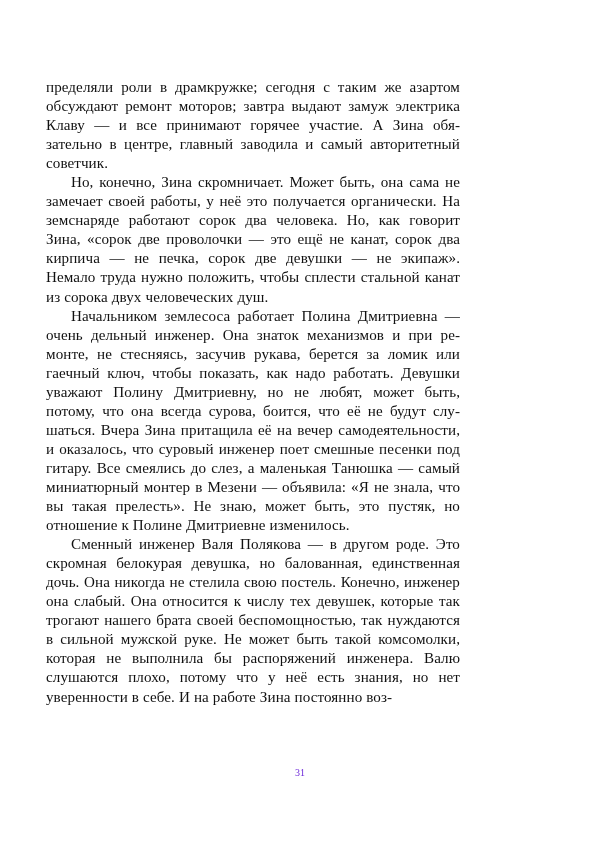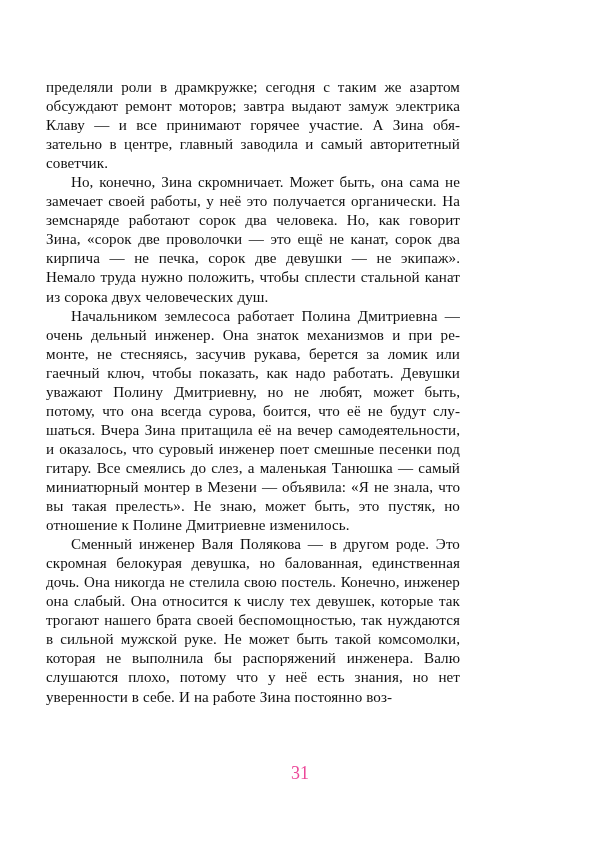--- a/index.html
+++ b/index.html
@@ -53,23 +53,23 @@
     margin-top: 0;
   }
 
   .folio {
     position: absolute;
     left: 0;
     right: 0;
     top: 765px;
     text-align: center;
     font-family: "Liberation Serif", "DejaVu Serif", serif;
-    font-size: 18px;
+    font-size: 10px;
     line-height: 16px;
-    color: #ec4899;
+    color: #6d28d9;
   }
 </style>
 </head>
 <body>
 
 <div class="page">
 
   <div class="text-block">
     <p class="para continued">пределяли роли в драмкружке; сегодня с таким же азартом обсуждают ремонт моторов; завтра выдают замуж электри­ка Клаву — и все принимают горячее участие. А Зина обя­зательно в центре, главный заводила и самый авторитетный советчик.</p>
     <p class="para">Но, конечно, Зина скромничает. Может быть, она сама не замечает своей работы, у неё это получается органиче­ски. На земснаряде работают сорок два человека. Но, как говорит Зина, «сорок две проволочки — это ещё не канат, сорок два кирпича — не печка, сорок две девушки — не экипаж». Немало труда нужно положить, чтобы сплести стальной канат из сорока двух человеческих душ.</p>

